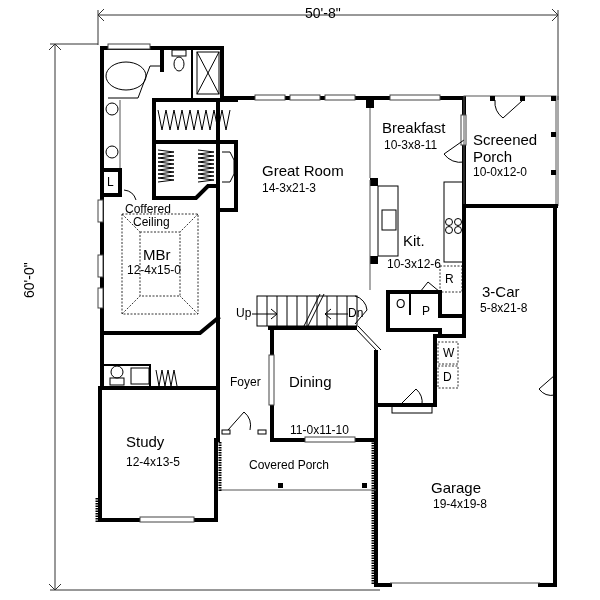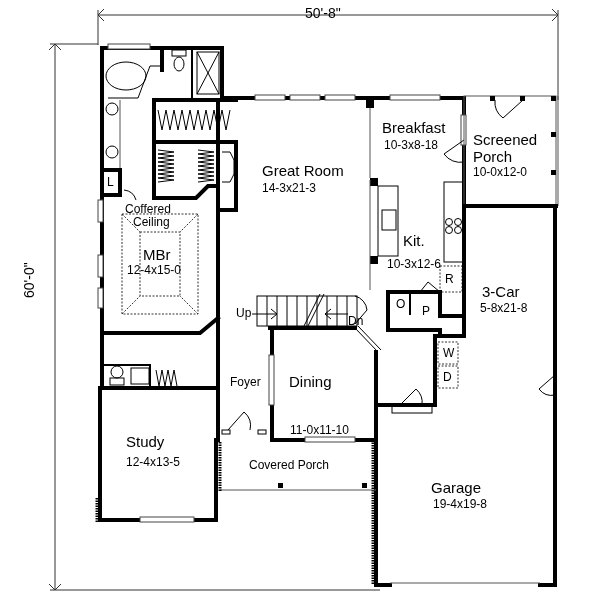--- a/index.html
+++ b/index.html
@@ -200,21 +200,21 @@
   </g>
 </svg>
 
 <div class="lbl dimtext" style="left:305px;top:6px;">50'-8"</div>
 <div class="lbl dimtext" style="left:22px;top:298px;transform:rotate(-90deg);transform-origin:left top;">60'-0"</div>
 
 <div class="lbl room-name" style="left:262px;top:163px;">Great Room</div>
 <div class="lbl room-size" style="left:262px;top:182px;">14-3x21-3</div>
 
 <div class="lbl room-name" style="left:382px;top:120px;">Breakfast</div>
-<div class="lbl room-size" style="left:384px;top:139px;">10-3x8-18</div>
+<div class="lbl room-size" style="left:384px;top:139px;">10-3x8-11</div>
 
 <div class="lbl room-name" style="left:473px;top:132px;">Screened</div>
 <div class="lbl room-name" style="left:473px;top:149px;">Porch</div>
 <div class="lbl room-size" style="left:473px;top:166px;">10-0x12-0</div>
 
 <div class="lbl room-name" style="left:403px;top:233px;">Kit.</div>
 <div class="lbl room-size" style="left:387px;top:258px;">10-3x12-6</div>
 
 <div class="lbl small" style="left:125px;top:203px;">Coffered</div>
 <div class="lbl small" style="left:133px;top:216px;">Ceiling</div>
@@ -238,13 +238,13 @@
 <div class="lbl room-size" style="left:433px;top:498px;">19-4x19-8</div>
 
 <div class="lbl small" style="left:107px;top:176px;">L</div>
 <div class="lbl small" style="left:445px;top:273px;">R</div>
 <div class="lbl small" style="left:396px;top:298px;">O</div>
 <div class="lbl small" style="left:422px;top:305px;">P</div>
 <div class="lbl small" style="left:443px;top:347px;">W</div>
 <div class="lbl small" style="left:443px;top:371px;">D</div>
 
 <div class="lbl small" style="left:236px;top:307px;text-align:center;">Up</div>
-<div class="lbl small" style="left:348px;top:307px;margin-top:8px;">Dn</div>
+<div class="lbl small" style="left:348px;top:307px;">Dn</div>
 
 </body></html>

